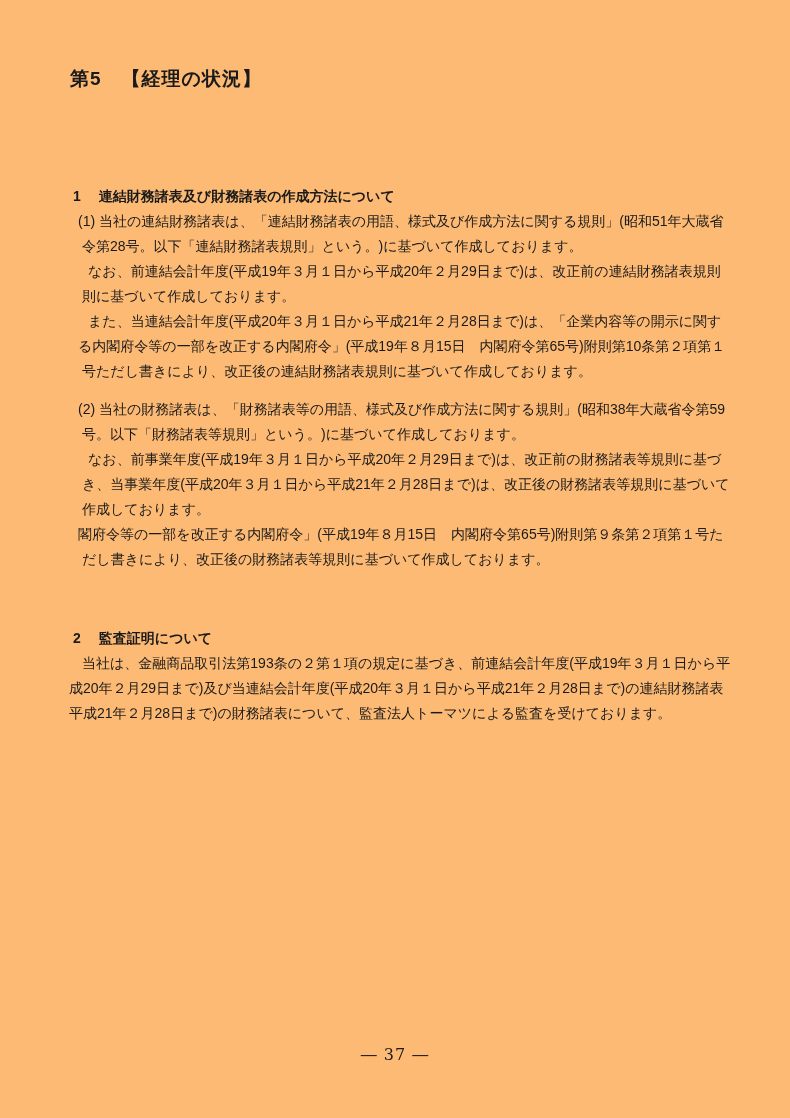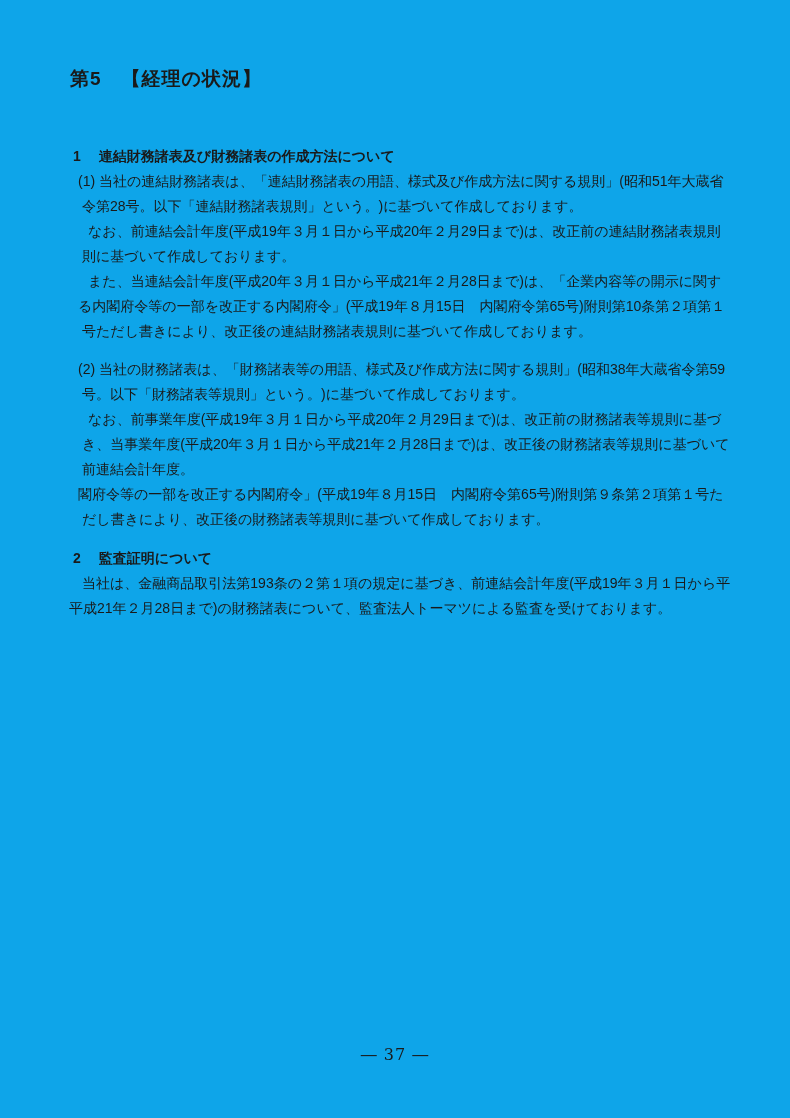--- a/index.html
+++ b/index.html
@@ -13,21 +13,21 @@
     position: relative;
     font-family: "Liberation Sans", sans-serif;
     color: #1a1a1a;
     overflow: hidden;
   }
   .page {
     position: absolute;
     left: 0; top: 0;
     width: 790px;
     height: 1118px;
-    background: #0ea5e9;
+    background: #fdba74;
   }
   .content {
     position: absolute;
     left: 68px;
     top: 0;
     width: 676px;
   }
   .title {
     margin: 64px 0 0 2px;
     font-size: 19px;
@@ -42,20 +42,21 @@
     font-weight: 700;
     white-space: pre;
     display: flex;
     align-items: baseline;
   }
   .sec-heading .sec-num {
     margin-left: 5px;
   }
   .sec-heading .sec-text {
     margin-left: 18px;
+    margin-top: 40px;
   }
   .sec1-heading { margin-top: 50px; }
   .sec2-heading { margin-top: 14px; }
   .block {
     font-size: 14px;
     line-height: 25px;
   }
   .block .line {
     white-space: pre;
   }
@@ -97,33 +98,34 @@
           <div class="line ind-2">則に基づいて作成しております。</div>
           <div class="line ind-3">また、当連結会計年度(平成20年３月１日から平成21年２月28日まで)は、「企業内容等の開示に関す</div>
           <div class="line ind-1">る内閣府令等の一部を改正する内閣府令」(平成19年８月15日　内閣府令第65号)附則第10条第２項第１</div>
           <div class="line ind-2">号ただし書きにより、改正後の連結財務諸表規則に基づいて作成しております。</div>
         </div>
       <div class="block gap-block">
           <div class="line ind-1">(2) 当社の財務諸表は、「財務諸表等の用語、様式及び作成方法に関する規則」(昭和38年大蔵省令第59</div>
           <div class="line ind-2">号。以下「財務諸表等規則」という。)に基づいて作成しております。</div>
           <div class="line ind-3">なお、前事業年度(平成19年３月１日から平成20年２月29日まで)は、改正前の財務諸表等規則に基づ</div>
           <div class="line ind-2">き、当事業年度(平成20年３月１日から平成21年２月28日まで)は、改正後の財務諸表等規則に基づいて</div>
-          <div class="line ind-2">前連結会計年度。</div>
+          <div class="line ind-2">作成しております。</div>
           <div class="line ind-1">閣府令等の一部を改正する内閣府令」(平成19年８月15日　内閣府令第65号)附則第９条第２項第１号た</div>
           <div class="line ind-2">だし書きにより、改正後の財務諸表等規則に基づいて作成しております。</div>
         </div>
     </section>
 
     <section>
       <div class="sec-heading sec2-heading">
         <span class="sec-num">2</span>
         <span class="sec-text">監査証明について</span>
       </div>
       <div class="block">
           <div class="line ind-2">当社は、金融商品取引法第193条の２第１項の規定に基づき、前連結会計年度(平成19年３月１日から平</div>
+          <div class="line ind-0">成20年２月29日まで)及び当連結会計年度(平成20年３月１日から平成21年２月28日まで)の連結財務諸表</div>
           <div class="line ind-0">平成21年２月28日まで)の財務諸表について、監査法人トーマツによる監査を受けております。</div>
         </div>
     </section>
 
   </div>
 
   <div class="footer">― 37 ―</div>
 </div>
 
 </body></html>

